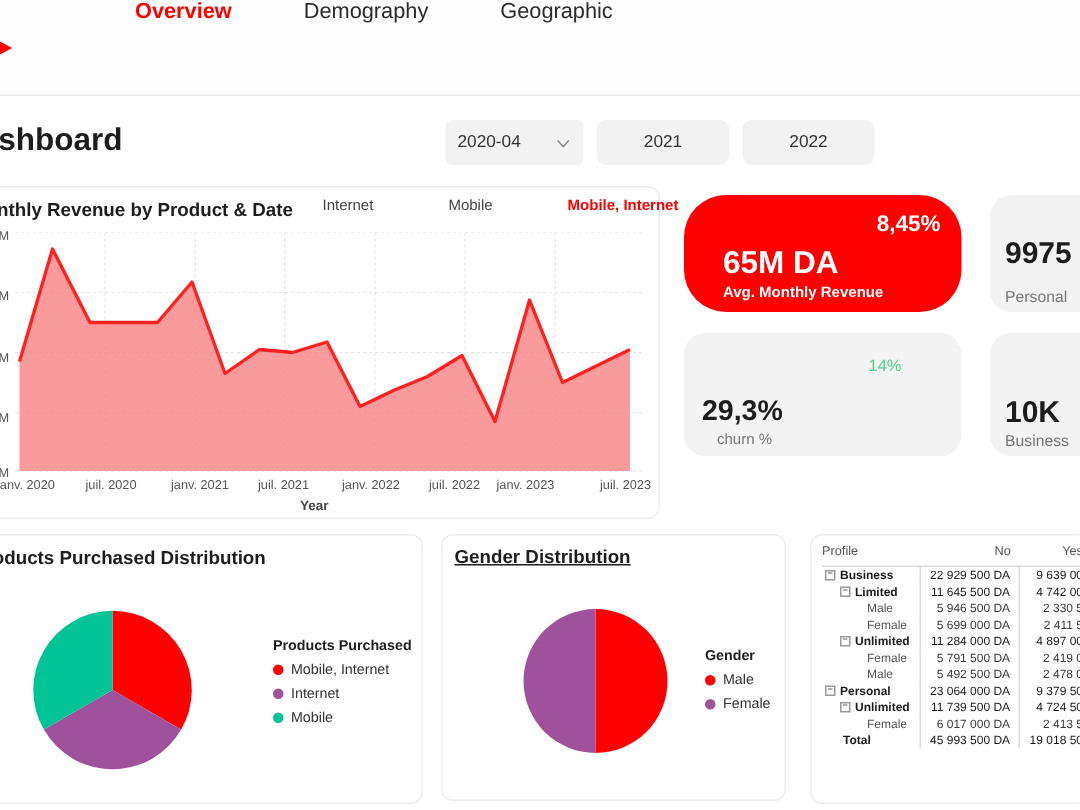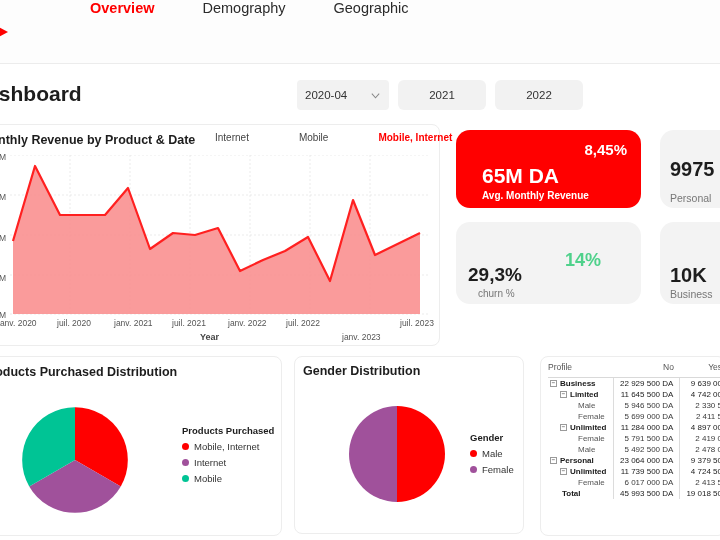--- a/index.html
+++ b/index.html
@@ -76,38 +76,38 @@
   .xtick {
     position: absolute; top: 318px; font-size: 8.5px; color: #555;
     white-space: nowrap;
   }
   .ytick {
     position: absolute; font-size: 8.5px; color: #555; white-space: nowrap;
   }
 
   
   .kpi { position: absolute; border-radius: 14px; }
-  .kpi-main { left: 456px; top: 130px; width: 185px; height: 78px; background: #ff0000; }
+  .kpi-main { left: 456px; top: 130px; width: 185px; height: 78px; background: #ff0000; border-radius: 28px; }
   .kpi-main .delta {
     position: absolute; right: 14px; top: 11px;
     font-size: 15px; font-weight: bold; color: #fff;
   }
   .kpi-main .value {
     position: absolute; left: 26px; top: 34px;
     font-size: 21px; font-weight: bold; color: #fff;
   }
   .kpi-main .label {
     position: absolute; left: 26px; top: 60px;
     font-size: 10px; font-weight: bold; color: #fff;
   }
 
   .kpi-churn { left: 456px; top: 222px; width: 185px; height: 82px; background: #f3f3f3; }
   .kpi-churn .delta {
-    position: absolute; right: 40px; top: 28px;
-    font-size: 18px; color: #4fd18b; font-weight: bold;
+    position: absolute; right: 40px; top: 16px;
+    font-size: 11px; color: #4fd18b; font-weight: normal;
   }
   .kpi-churn .value {
     position: absolute; left: 12px; top: 42px;
     font-size: 19px; font-weight: bold; color: #1d1d1d;
   }
   .kpi-churn .label {
     position: absolute; left: 22px; top: 66px;
     font-size: 10px; color: #777;
   }
 
@@ -228,21 +228,21 @@
 
     <path d="M3,86 L25,11 L50,60 L72,60 L95,60 L118,33 L140,94 L163,78 L185,80 L208,73 L230,116 L253,105 L275,96 L298,82 L320,126 L343,45 L365,100 L410,78" fill="none" stroke="#ff2020" stroke-width="2.2" stroke-linejoin="round"></path>
   </svg>
 
   <div class="xtick" style="left:-2px;">janv. 2020</div>
   <div class="xtick" style="left:57px;">juil. 2020</div>
   <div class="xtick" style="left:114px;">janv. 2021</div>
   <div class="xtick" style="left:172px;">juil. 2021</div>
   <div class="xtick" style="left:228px;">janv. 2022</div>
   <div class="xtick" style="left:286px;">juil. 2022</div>
-  <div class="xtick" style="left:342px;margin-top:14px;">janv. 2023</div>
+  <div class="xtick" style="left:331px;">janv. 2023</div>
   <div class="xtick" style="left:400px;">juil. 2023</div>
   <div class="axis-x-title">Year</div>
 
   <div class="kpi kpi-main">
     <div class="delta">8,45%</div>
     <div class="value">65M DA</div>
     <div class="label">Avg. Monthly Revenue</div>
   </div>
 
   <div class="kpi kpi-churn">
@@ -279,21 +279,21 @@
       <span class="dot" style="background:#a0519b"></span>
       <span>Internet</span>
     </div>
     <div class="legend-row">
       <span class="dot" style="background:#00c495"></span>
       <span>Mobile</span>
     </div>
   </div>
 
   <div class="card pie-card-2"></div>
-  <div class="card-title" style="left:303px; top:364px;">Gender Distribution</div>
+  <div class="card-title" style="left:303px; top:364px;text-decoration:underline;">Gender Distribution</div>
   <svg style="position:absolute; left:347px; top:404px;" width="100" height="100" viewBox="0 0 100 100">
     <path d="M50,50 L50,2 A48,48 0 0,1 50,98 Z" fill="#ff0000"></path>
     <path d="M50,50 L50,98 A48,48 0 0,1 50,2 Z" fill="#a0519b"></path>
   </svg>
   <div class="legend-block" style="left:470px; top:432px;">
     <div class="lt">Gender</div>
     <div class="legend-row">
       <span class="dot" style="background:#ff0000"></span>
       <span>Male</span>
     </div>

